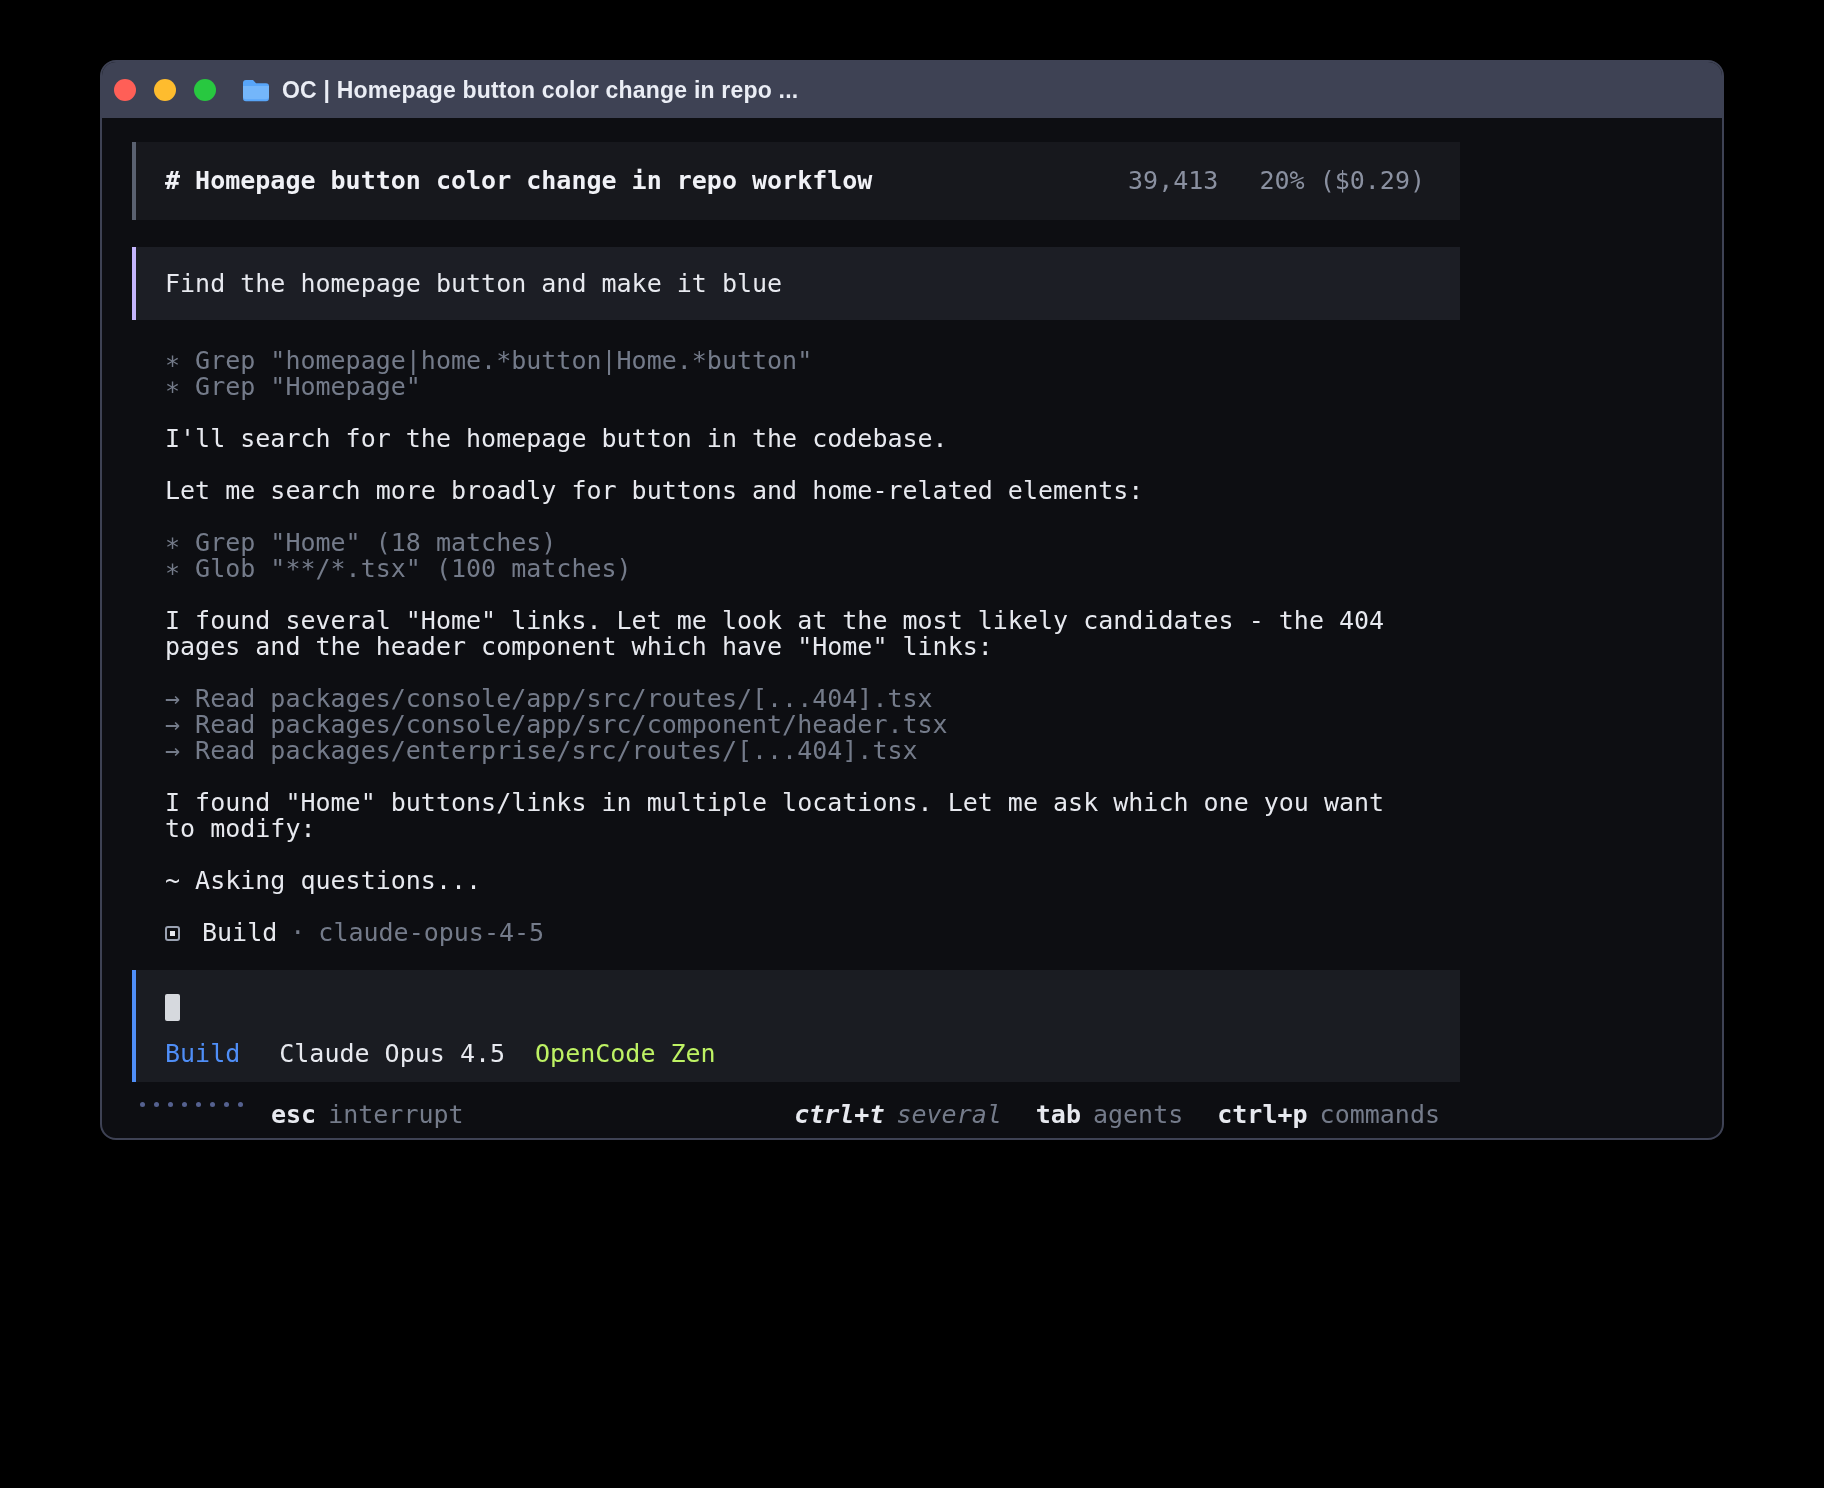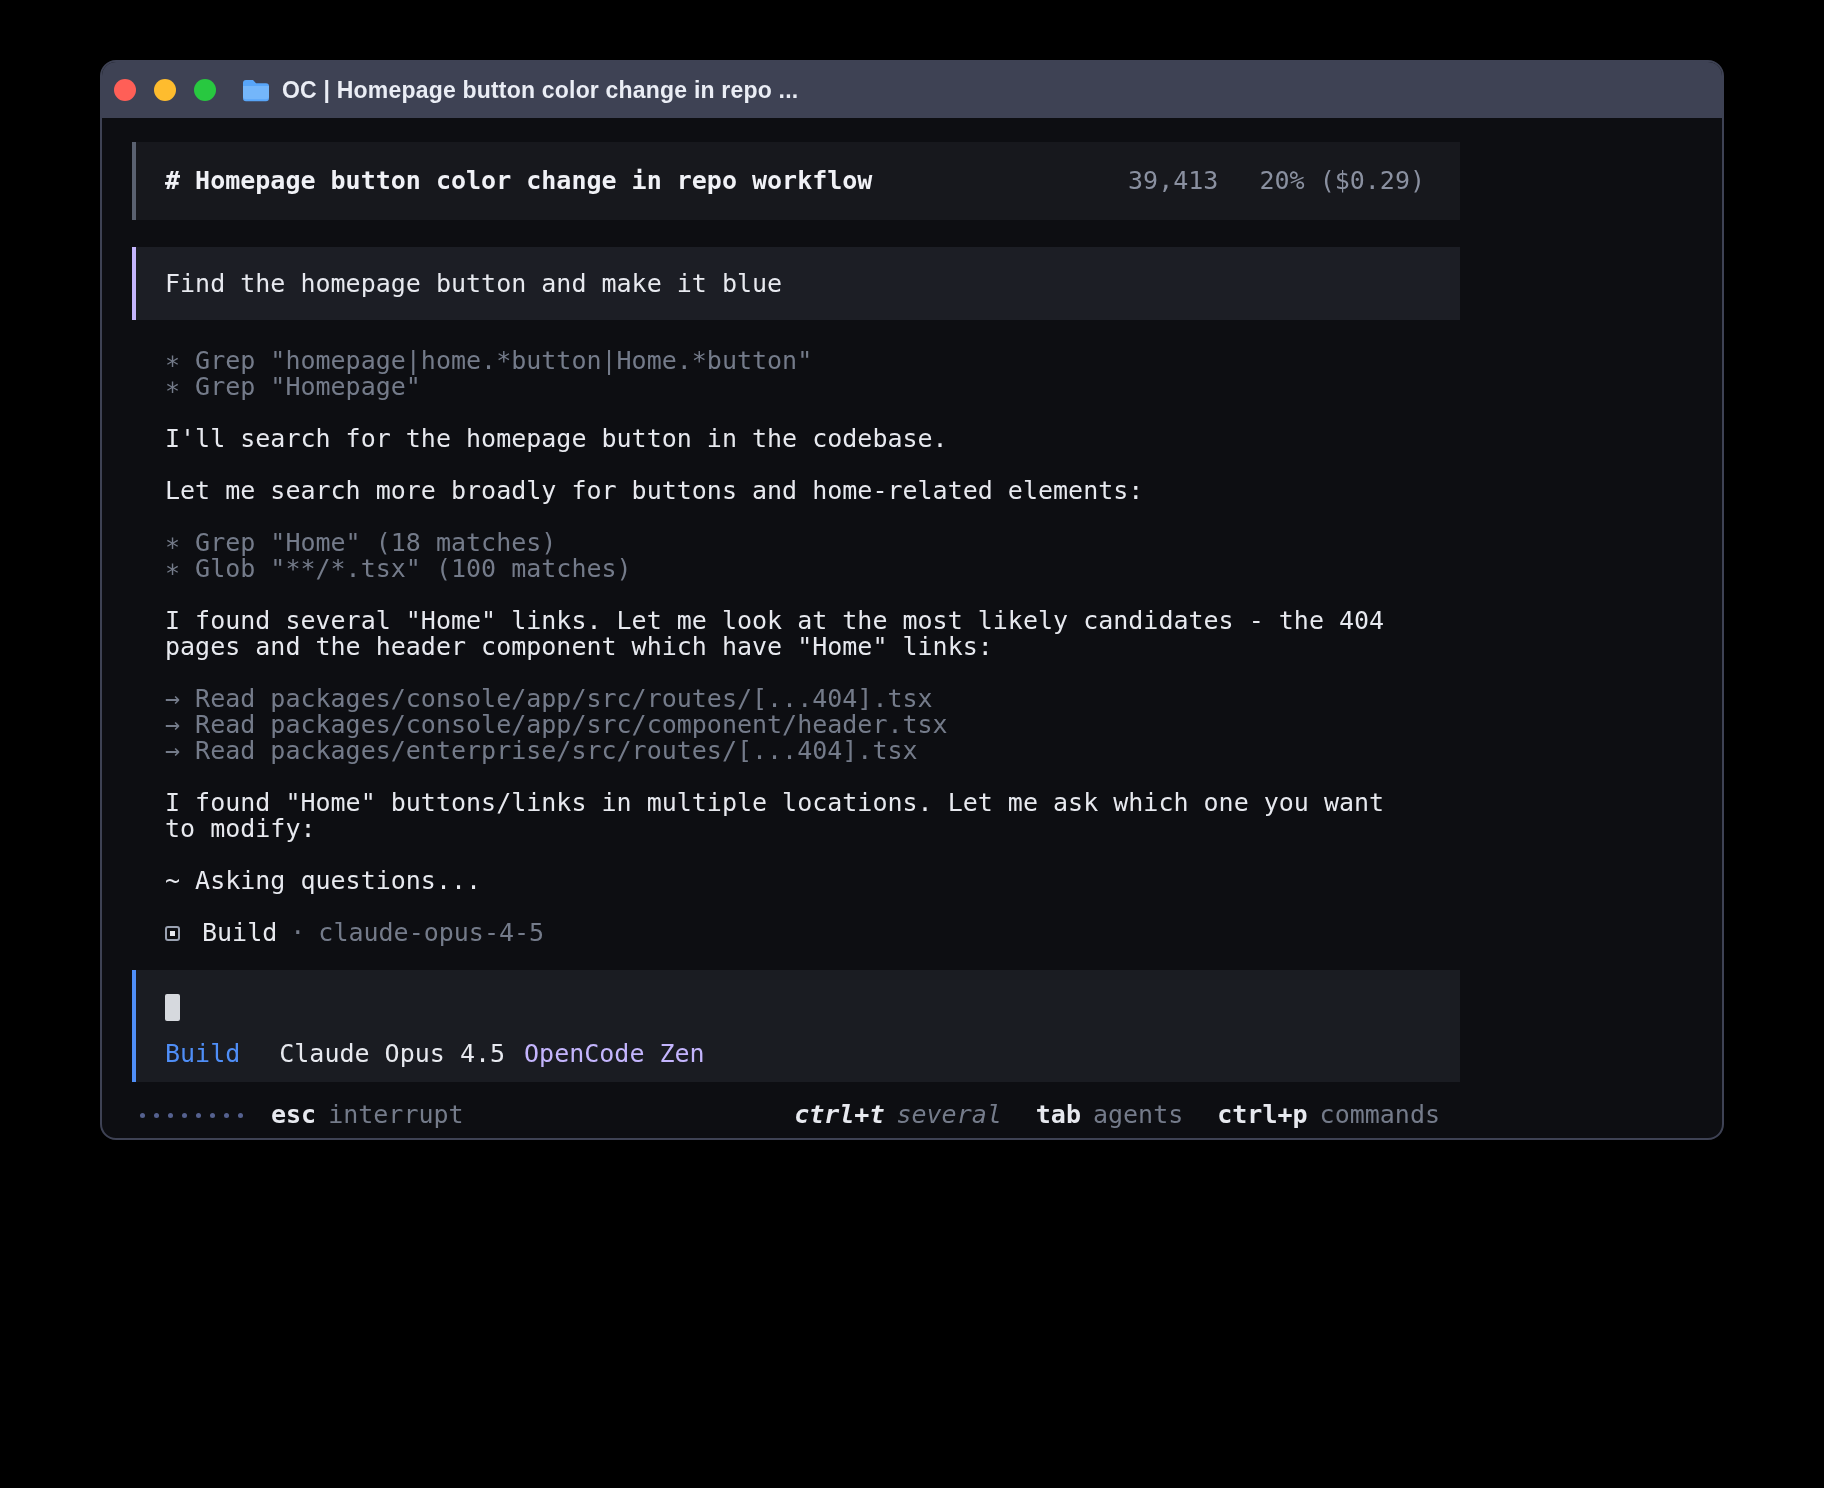--- a/index.html
+++ b/index.html
@@ -77,28 +77,28 @@
 
   .input-block {
     margin-top: 24px; background: #1a1c22;
     border-left: 4px solid #4f8ef7;
     padding: 24px 29px 15px 29px;
   }
   .cursor { width: 15px; height: 27px; background: #d6d9de; border-radius: 2px; }
   .input-status { margin-top: 20px; height: 26px; display: flex; align-items: center; }
   .input-mode { color: #4f8ef7; }
   .input-model { color: #e7e9ef; margin-left: 39px; }
-  .input-provider { color: #c4b5fd; margin-left: 19px; }
+  .input-provider { color: #bef264; margin-left: 30px; }
 
   .footer {
     margin-top: 20px; height: 26px;
     display: flex; align-items: center; justify-content: space-between;
     padding: 0 20px 0 8px;
   }
-  .footer-left { display: flex; align-items: center; }
+  .footer-left { display: flex; align-items: flex-start; }
   .spinner { display: flex; align-items: center; gap: 9px; margin-right: 28px; }
   .spinner i { width: 5px; height: 5px; border-radius: 50%; background: #55618f; display: block; }
   .key { font-weight: bold; color: #e7e9ef; }
   .hint { color: #747b8a; margin-left: 12px; }
   .footer-right { display: flex; align-items: center; }
   .shortcut { display: flex; align-items: center; margin-left: 34px; }
   .shortcut:first-child { margin-left: 0; font-style: italic; }
 </style>
 </head>
 <body>

